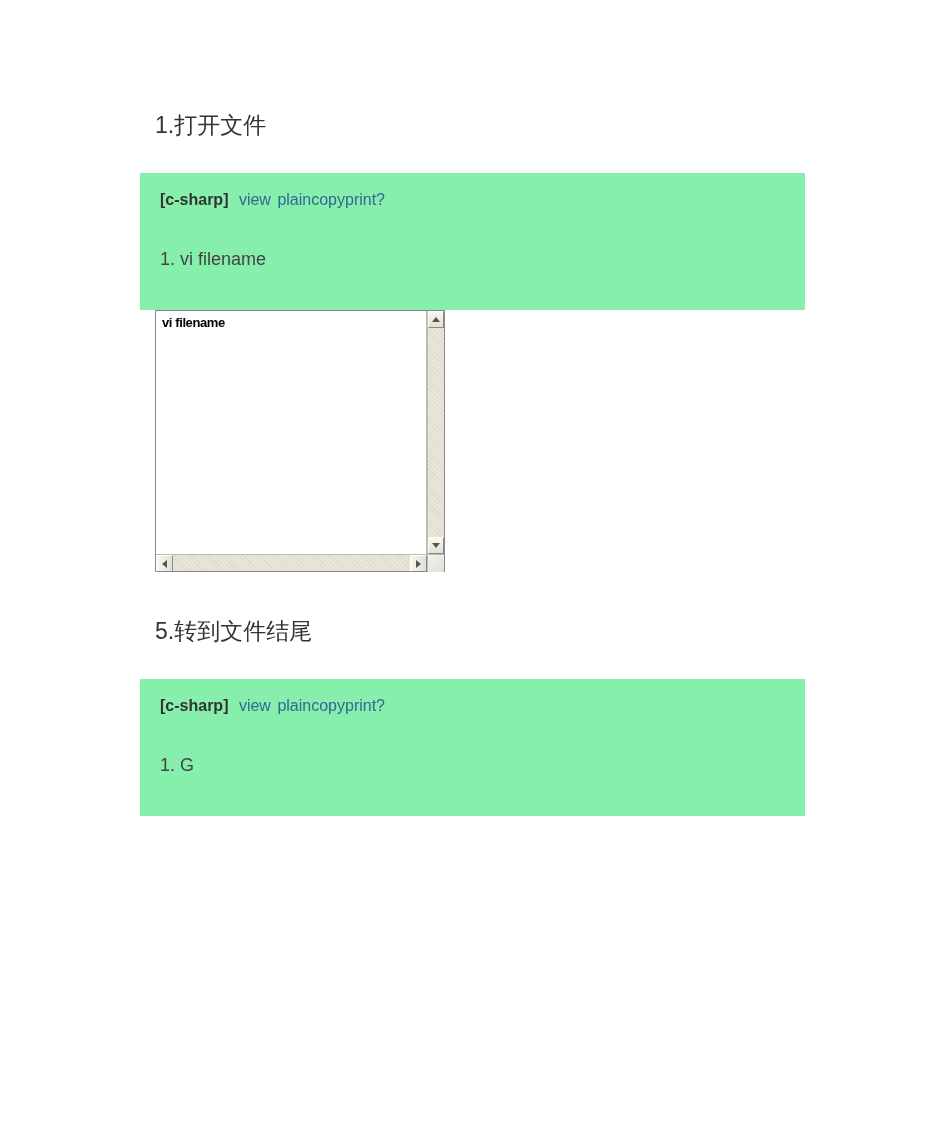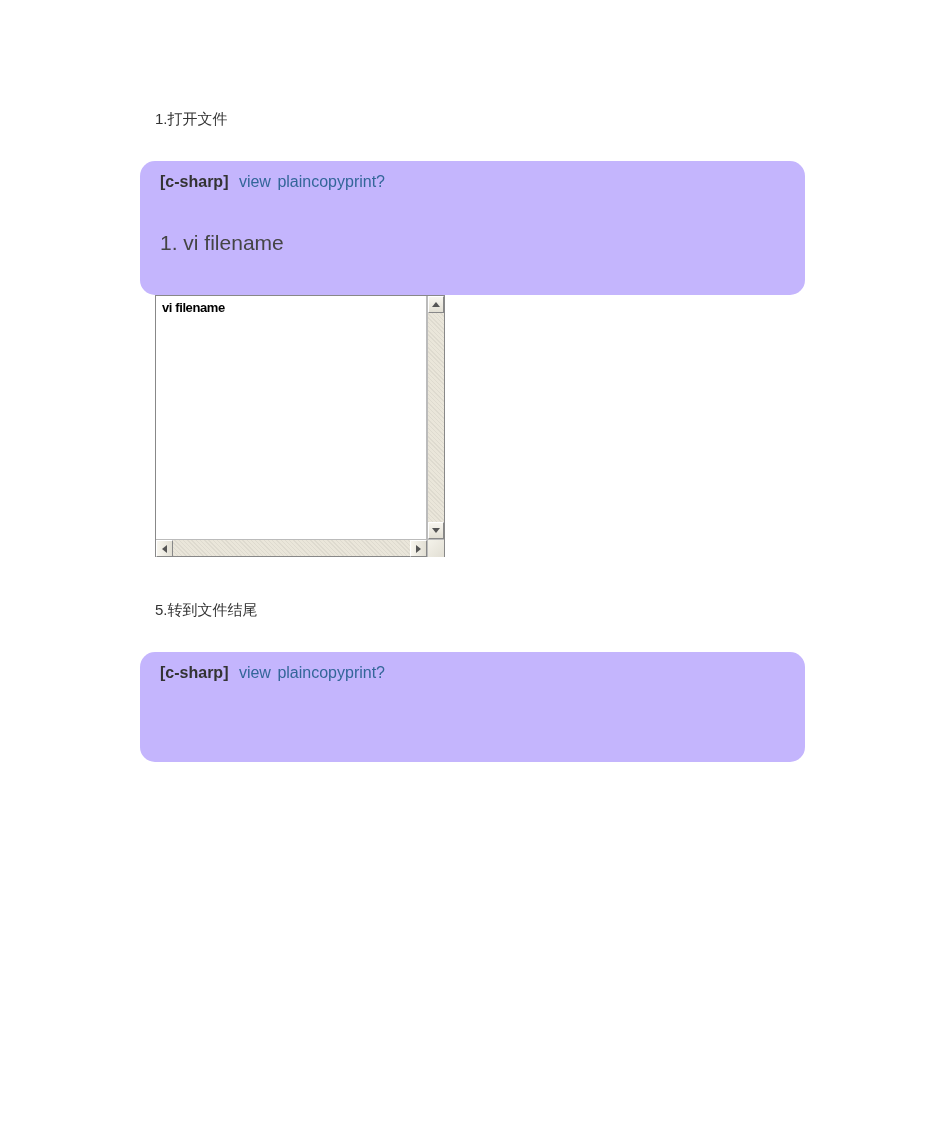--- a/index.html
+++ b/index.html
@@ -7,47 +7,46 @@
     margin: 0;
     padding: 0;
     background: #ffffff;
     font-family: "Microsoft YaHei", "Segoe UI", Arial, sans-serif;
     width: 945px;
   }
   .page {
     padding: 110px 155px 40px 155px;
   }
   .section-title {
-    font-size: 15px;
+    font-size: 23px;
     color: #333;
     margin: 0 0 32px 0;
     font-weight: 400;
   }
   .code-block {
-    background: #c4b5fd;
-    padding: 12px 20px 40px 20px;
+    background: #86efac;
+    padding: 18px 20px 40px 20px;
     margin: 0 -15px 0 -15px;
-    border-radius: 15px;
   }
   .code-header {
     font-size: 16px;
     margin-bottom: 40px;
   }
   .lang-label {
     font-weight: 700;
     color: #333;
   }
   .view-link {
     color: #336699;
     text-decoration: none;
     margin-left: 6px;
     cursor: pointer;
   }
   .code-line {
-    font-size: 21px;
+    font-size: 18px;
     color: #444;
     font-family: Arial, sans-serif;
   }
   .code-num {
     letter-spacing: 0;
   }
   .code-content {
     font-family: Arial, sans-serif;
   }
   .scroll-box-wrap {
@@ -202,16 +201,20 @@
 
   <div>
     <p class="section-title">5.转到文件结尾</p>
 
     <div class="code-block">
       <div class="code-header">
         <span class="lang-label">[c-sharp]</span>
         <a class="view-link">view</a>
         <a class="view-link" style="margin-left:2px">plaincopyprint?</a>
       </div>
+      <div class="code-line">
+        <span class="code-num">1.</span>
+        <span class="code-content">G</span>
+      </div>
     </div>
   </div>
 
 </div>
 
 </body></html>

